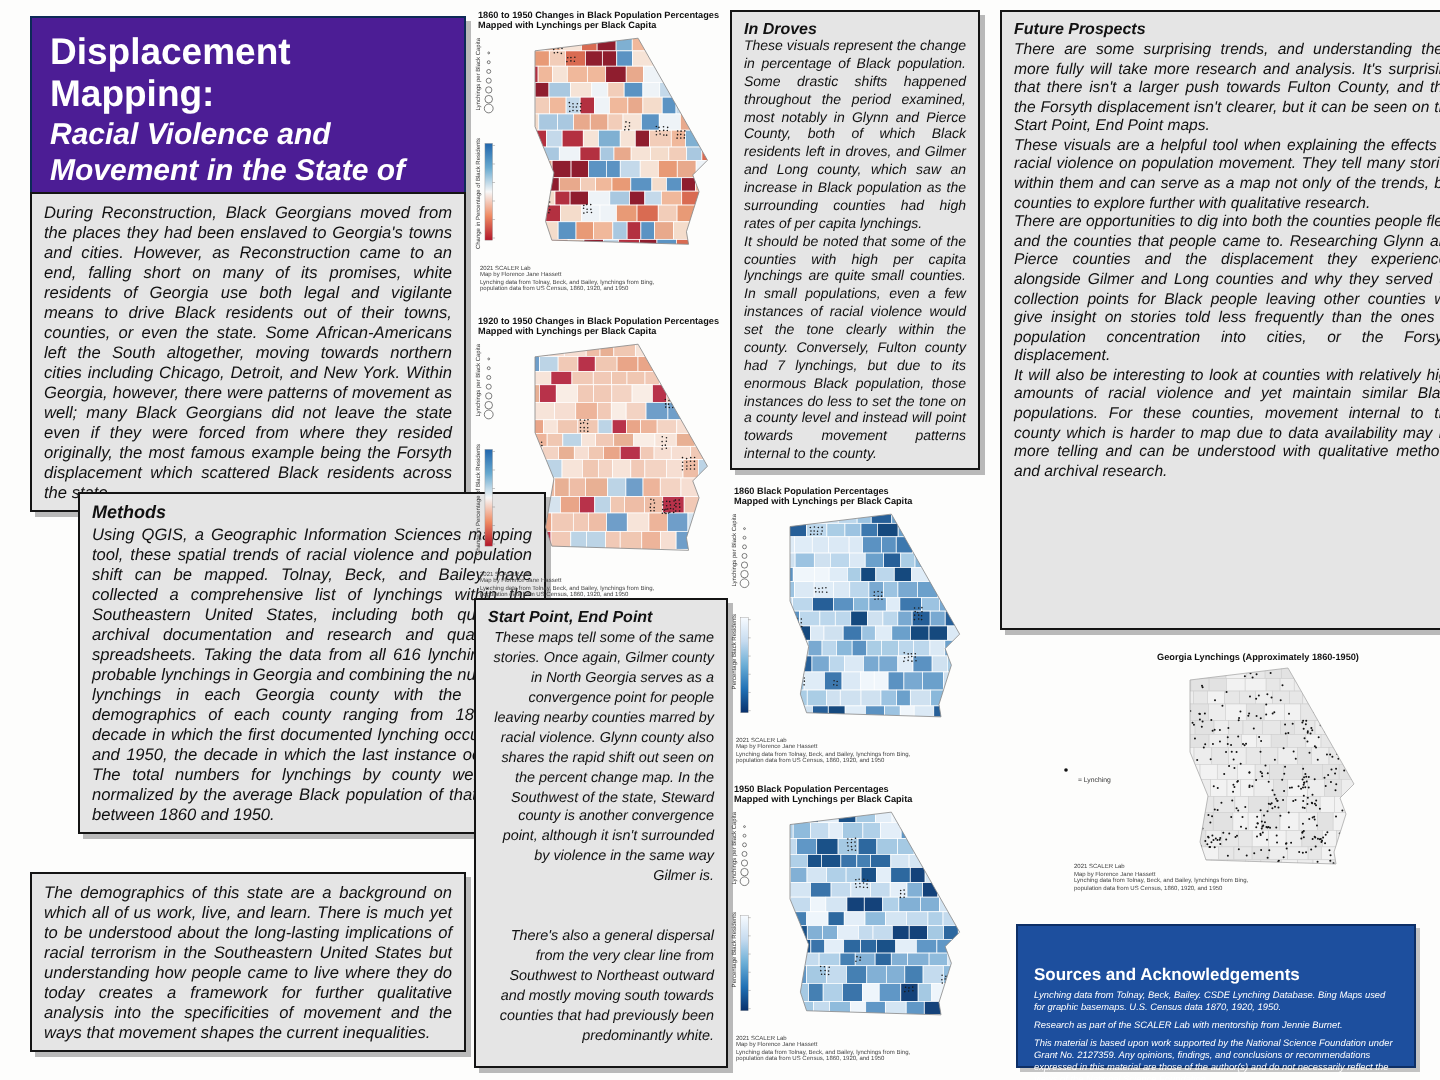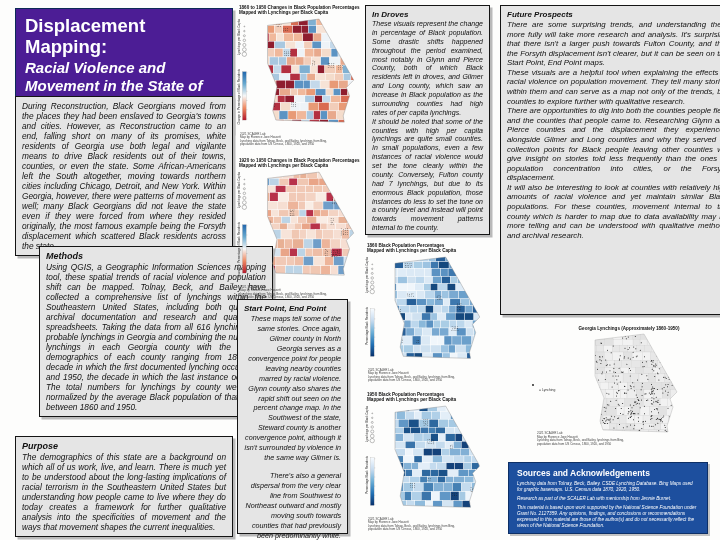--- a/index.html
+++ b/index.html
@@ -9,34 +9,34 @@
         box-shadow:2.5px 2.5px 0 #b9b9b9;padding:4px 6px;box-sizing:border-box;font-style:italic;}
   .hbox{position:absolute;border:1.4px solid #0d2a57;box-shadow:2.5px 2.5px 0 #b9b9b9;
         padding:7px 9px;box-sizing:border-box;color:#fff;}
   .h{font-weight:bold;font-size:9px;margin:0 0 1px 0;}
   .h2{font-weight:bold;font-size:8px;margin:0 0 1px 0;}
   .b1{font-size:8.3px;line-height:1.21;text-align:justify;}
   .b2{font-size:7px;line-height:1.27;text-align:justify;}
   .b3{font-size:7.2px;line-height:1.38;text-align:right;}
   .b4{font-size:7.8px;line-height:1.23;text-align:justify;}
   p{margin:0;}
-  .gap{margin-top:8px;}
+  .gap{margin-top:20px;}
   .title1{font-size:18.5px;font-weight:bold;line-height:1.12;margin:0;}
   .title2{font-size:15px;font-weight:bold;font-style:italic;line-height:1.2;margin:2px 0 3px 0;}
   .authors{font-size:8.2px;font-weight:bold;font-style:italic;margin:0;}
   .mapblock{position:absolute;}
   .mtitle{font-size:4.6px;font-weight:bold;line-height:1.18;margin:0 0 1px 2px;}
   .mtitle5{font-size:4.6px;font-weight:bold;text-align:center;margin:0 0 1px 40px;}
   .mcred{font-size:3px;line-height:1.2;color:#444;margin-left:3px;}
   .mcred span{display:block;}
   .vlab{position:absolute;font-size:3px;color:#333;writing-mode:vertical-rl;
         transform:rotate(180deg);white-space:nowrap;}
   .lynleg{position:absolute;font-size:3.4px;color:#333;}
   .srcbox{position:absolute;border:1px solid #0d2f66;box-shadow:2px 2px 0 #c3c3c3;
-          padding:5px 8px;box-sizing:border-box;color:#fff;}
+          padding:19px 8px;box-sizing:border-box;color:#fff;}
   .srch{font-size:8.5px;font-weight:bold;margin:0 0 2.5px 0;}
   .srcp{font-size:4.7px;font-style:italic;line-height:1.3;margin:0 0 3px 0;}
   svg{display:block;}
 </style>
 </head>
 <body>
 
 <div class="poster">
 
   <div class="hbox" id="headerbox" style="left: 15px; top: 8px; width: 218px; background: #4c1d95;">
@@ -48,21 +48,20 @@
   <div class="tbox" style="left:15px;top:96px;width:218px;">
     <p class="b1">During Reconstruction, Black Georgians moved from the places they had been enslaved to Georgia's towns and cities. However, as Reconstruction came to an end, falling short on many of its promises, white residents of Georgia use both legal and vigilante means to drive Black residents out of their towns, counties, or even the state. Some African-Americans left the South altogether, moving towards northern cities including Chicago, Detroit, and New York. Within Georgia, however, there were patterns of movement as well; many Black Georgians did not leave the state even if they were forced from where they resided originally, the most famous example being the Forsyth displacement which scattered Black residents across the state.</p>
   </div>
 
   <div class="tbox" style="left:15px;top:246px;width:234px;margin-left:24px;">
     <p class="h">Methods</p>
     <p class="b1">Using QGIS, a Geographic Information Sciences mapping tool, these spatial trends of racial violence and population shift can be mapped. Tolnay, Beck, and Bailey have collected a comprehensive list of lynchings within the Southeastern United States, including both qualitative archival documentation and research and quantitative spreadsheets. Taking the data from all 616 lynchings and probable lynchings in Georgia and combining the number of lynchings in each Georgia county with the percent demographics of each county ranging from 1860, the decade in which the first documented lynching occurred in, and 1950, the decade in which the last instance occurred. The total numbers for lynchings by county were then normalized by the average Black population of that county between 1860 and 1950.</p>
   </div>
 
   <div class="tbox" style="left:15px;top:436px;width:218px;">
-    <p class="h">Purpose</p>
     <p class="b1">The demographics of this state are a background on which all of us work, live, and learn. There is much yet to be understood about the long-lasting implications of racial terrorism in the Southeastern United States but understanding how people came to live where they do today creates a framework for further qualitative analysis into the specificities of movement and the ways that movement shapes the current inequalities.</p>
   </div>
 
   <div class="mapblock" style="left:237px;top:5px;width:126px;">
     <p class="mtitle"><span>1860 to 1950 Changes in Black Population Percentages</span><br><span>Mapped with Lynchings per Black Capita</span></p>
     <div class="svgslot">
         <svg viewBox="0 0 116 110" width="122">
           <defs>
             <clipPath id="clip17">
               <path d="M14 8L63 2L67 9L96 60L89 67L92 75L86 94L87 100L22 98L19 89L23 66L14 44Z"></path>
@@ -687,21 +686,21 @@
     <span class="vlab" style="left:0;top:14px;">Lynchings per Black Capita</span>
     <span class="vlab" style="left:0;top:64px;">Change in Percentage of Black Residents</span>
     <div class="mcred">
       <span>2021 SCALER Lab</span>
         <span>Map by Florence Jane Hassett</span>
         <span>Lynching data from Tolnay, Beck, and Bailey, lynchings from Bing,</span>
         <span>population data from US Census, 1860, 1920, and 1950</span>
     </div>
   </div>
 
-  <div class="tbox" style="left:237px;top:299px;width:111px;height:235px;">
+  <div class="tbox" style="left:237px;top:299px;width:127px;height:235px;">
     <p class="h2">Start Point, End Point</p>
     <p class="b3">These maps tell some of the same stories. Once again, Gilmer county in North Georgia serves as a convergence point for people leaving nearby counties marred by racial violence. Glynn county also shares the rapid shift out seen on the percent change map. In the Southwest of the state, Steward county is another convergence point, although it isn't surrounded by violence in the same way Gilmer is.</p>
     <p class="b3 gap">There's also a general dispersal from the very clear line from Southwest to Northeast outward and mostly moving south towards counties that had previously been predominantly white.</p>
   </div>
 
   <div class="tbox" style="left:365px;top:5px;width:125px;height:230px;">
     <p class="h2">In Droves</p>
     <p class="b2">These visuals represent the change in percentage of Black population. Some drastic shifts happened throughout the period examined, most notably in Glynn and Pierce County, both of which Black residents left in droves, and Gilmer and Long county, which saw an increase in Black population as the surrounding counties had high rates of per capita lynchings.</p>
     <p class="b2">It should be noted that some of the counties with high per capita lynchings are quite small counties. In small populations, even a few instances of racial violence would set the tone clearly within the county. Conversely, Fulton county had 7 lynchings, but due to its enormous Black population, those instances do less to set the tone on a county level and instead will point towards movement patterns internal to the county.</p>
   </div>

